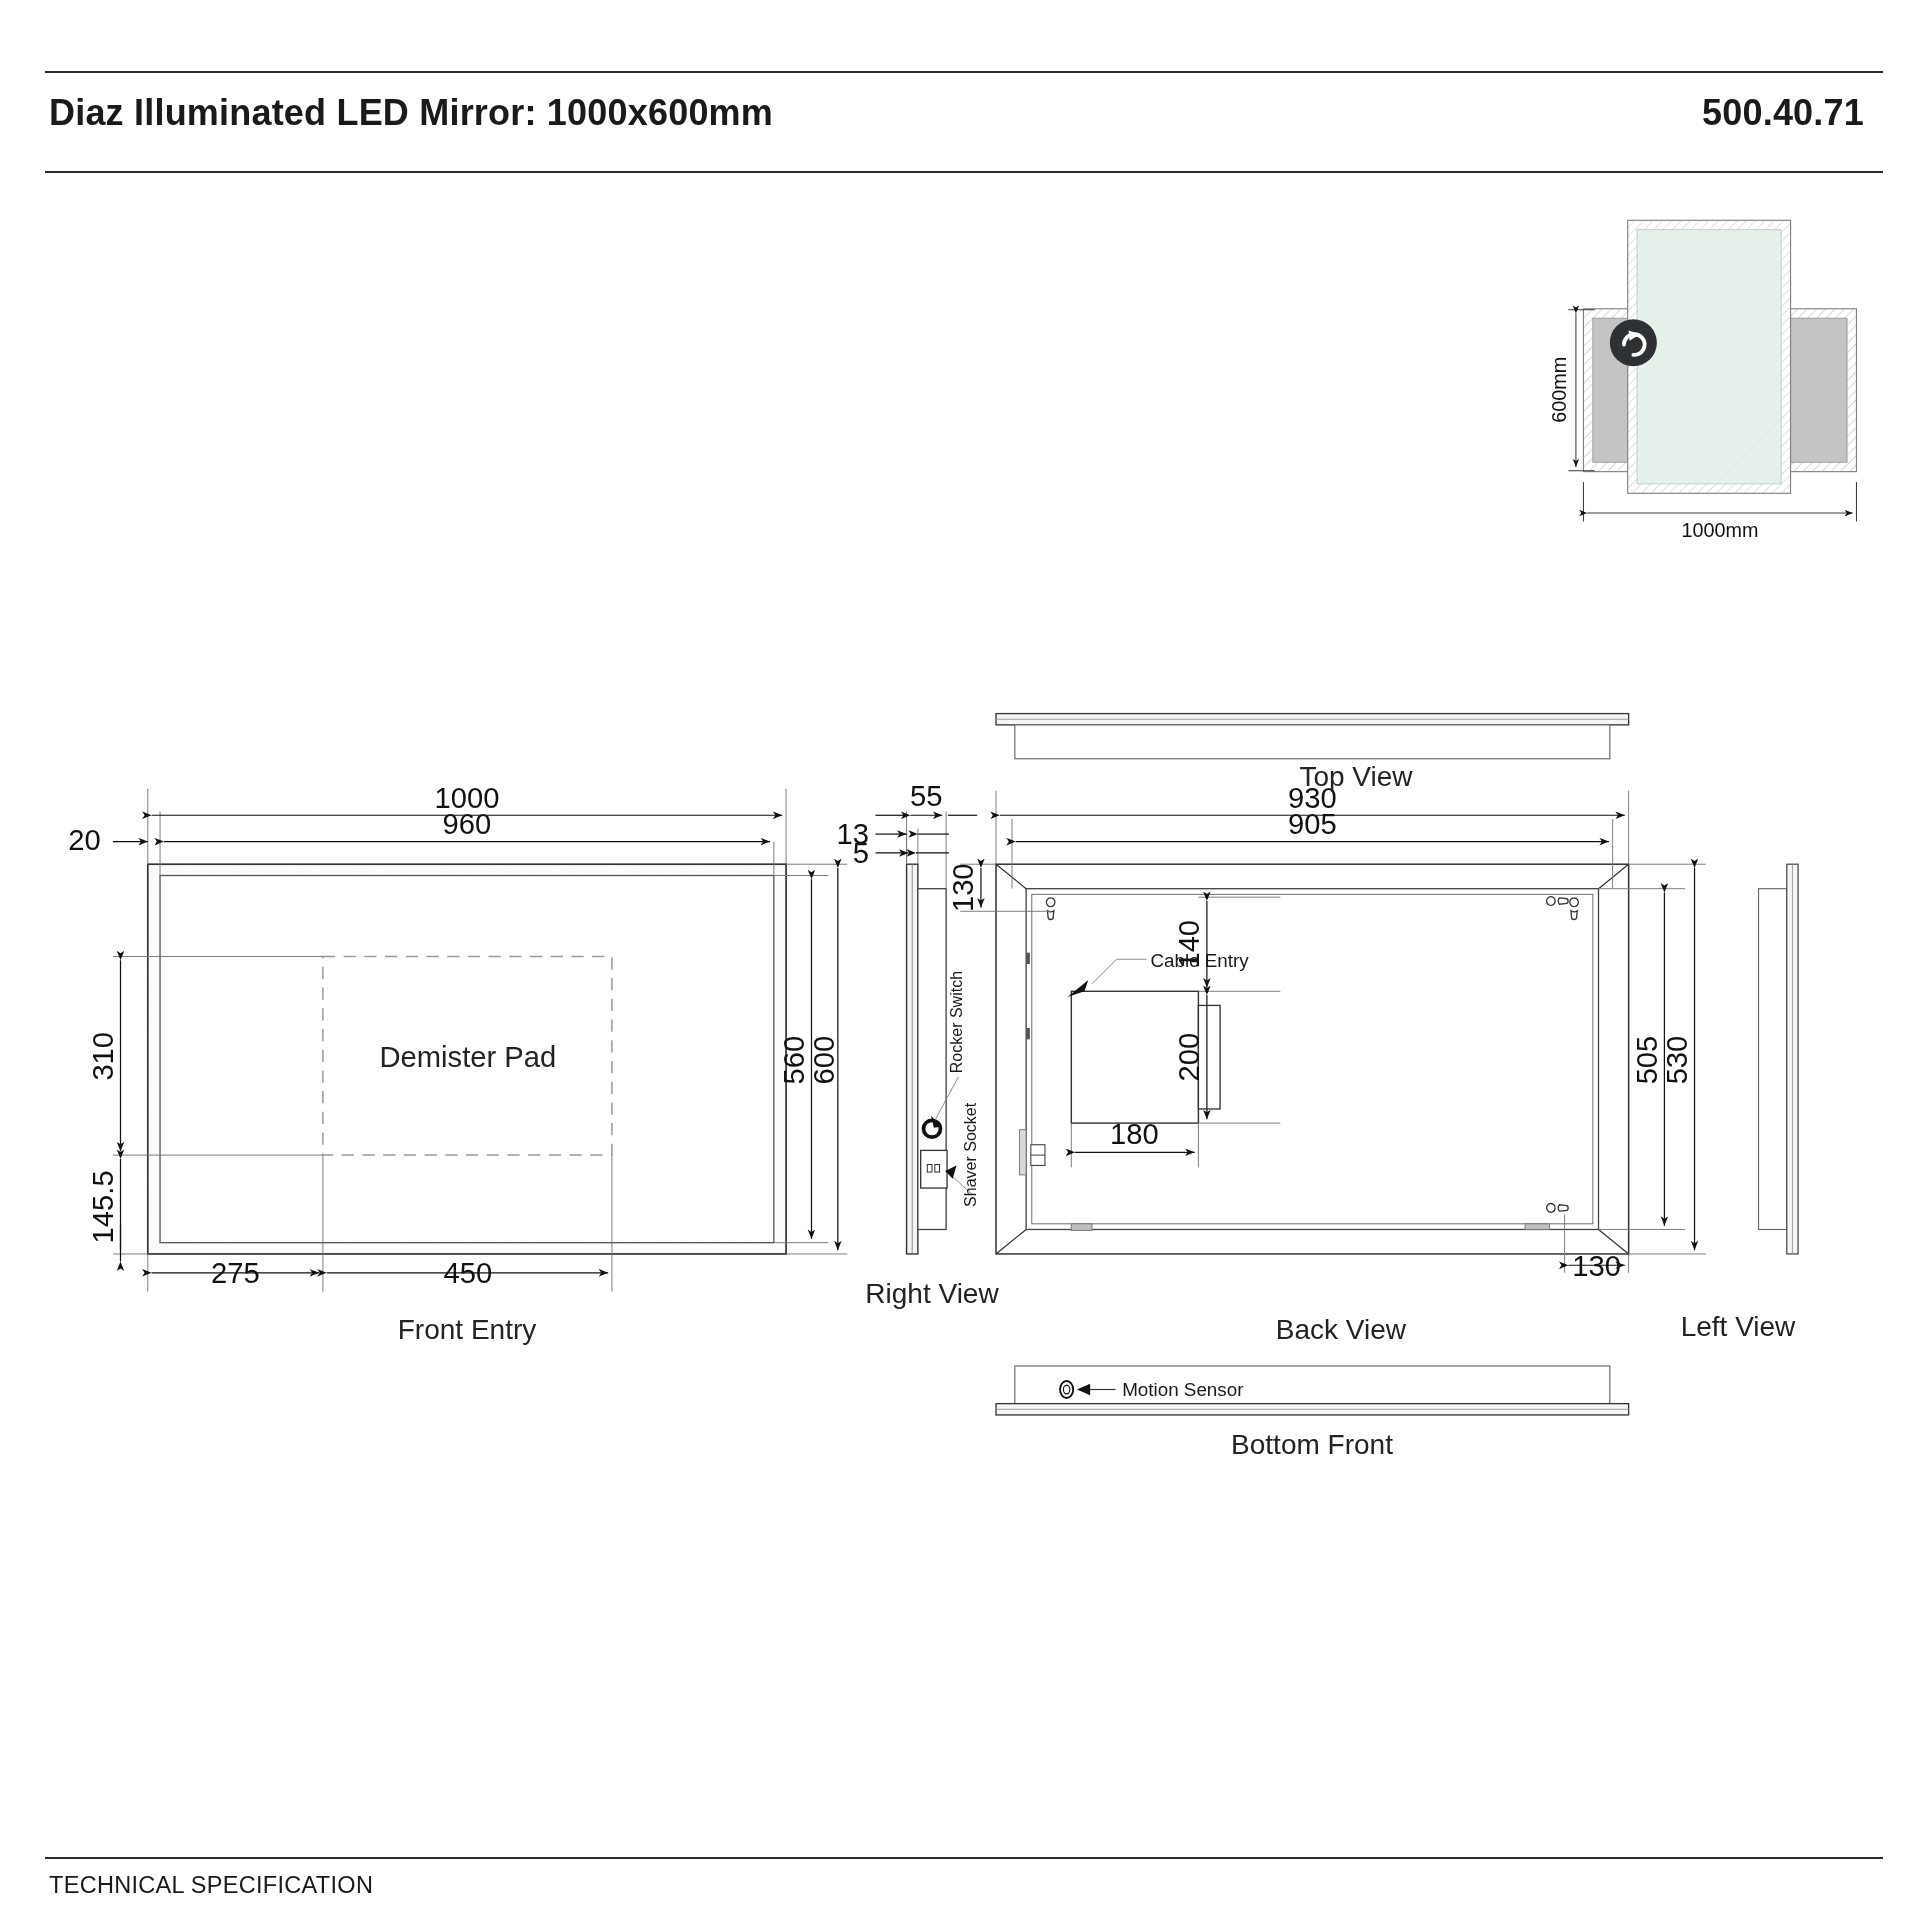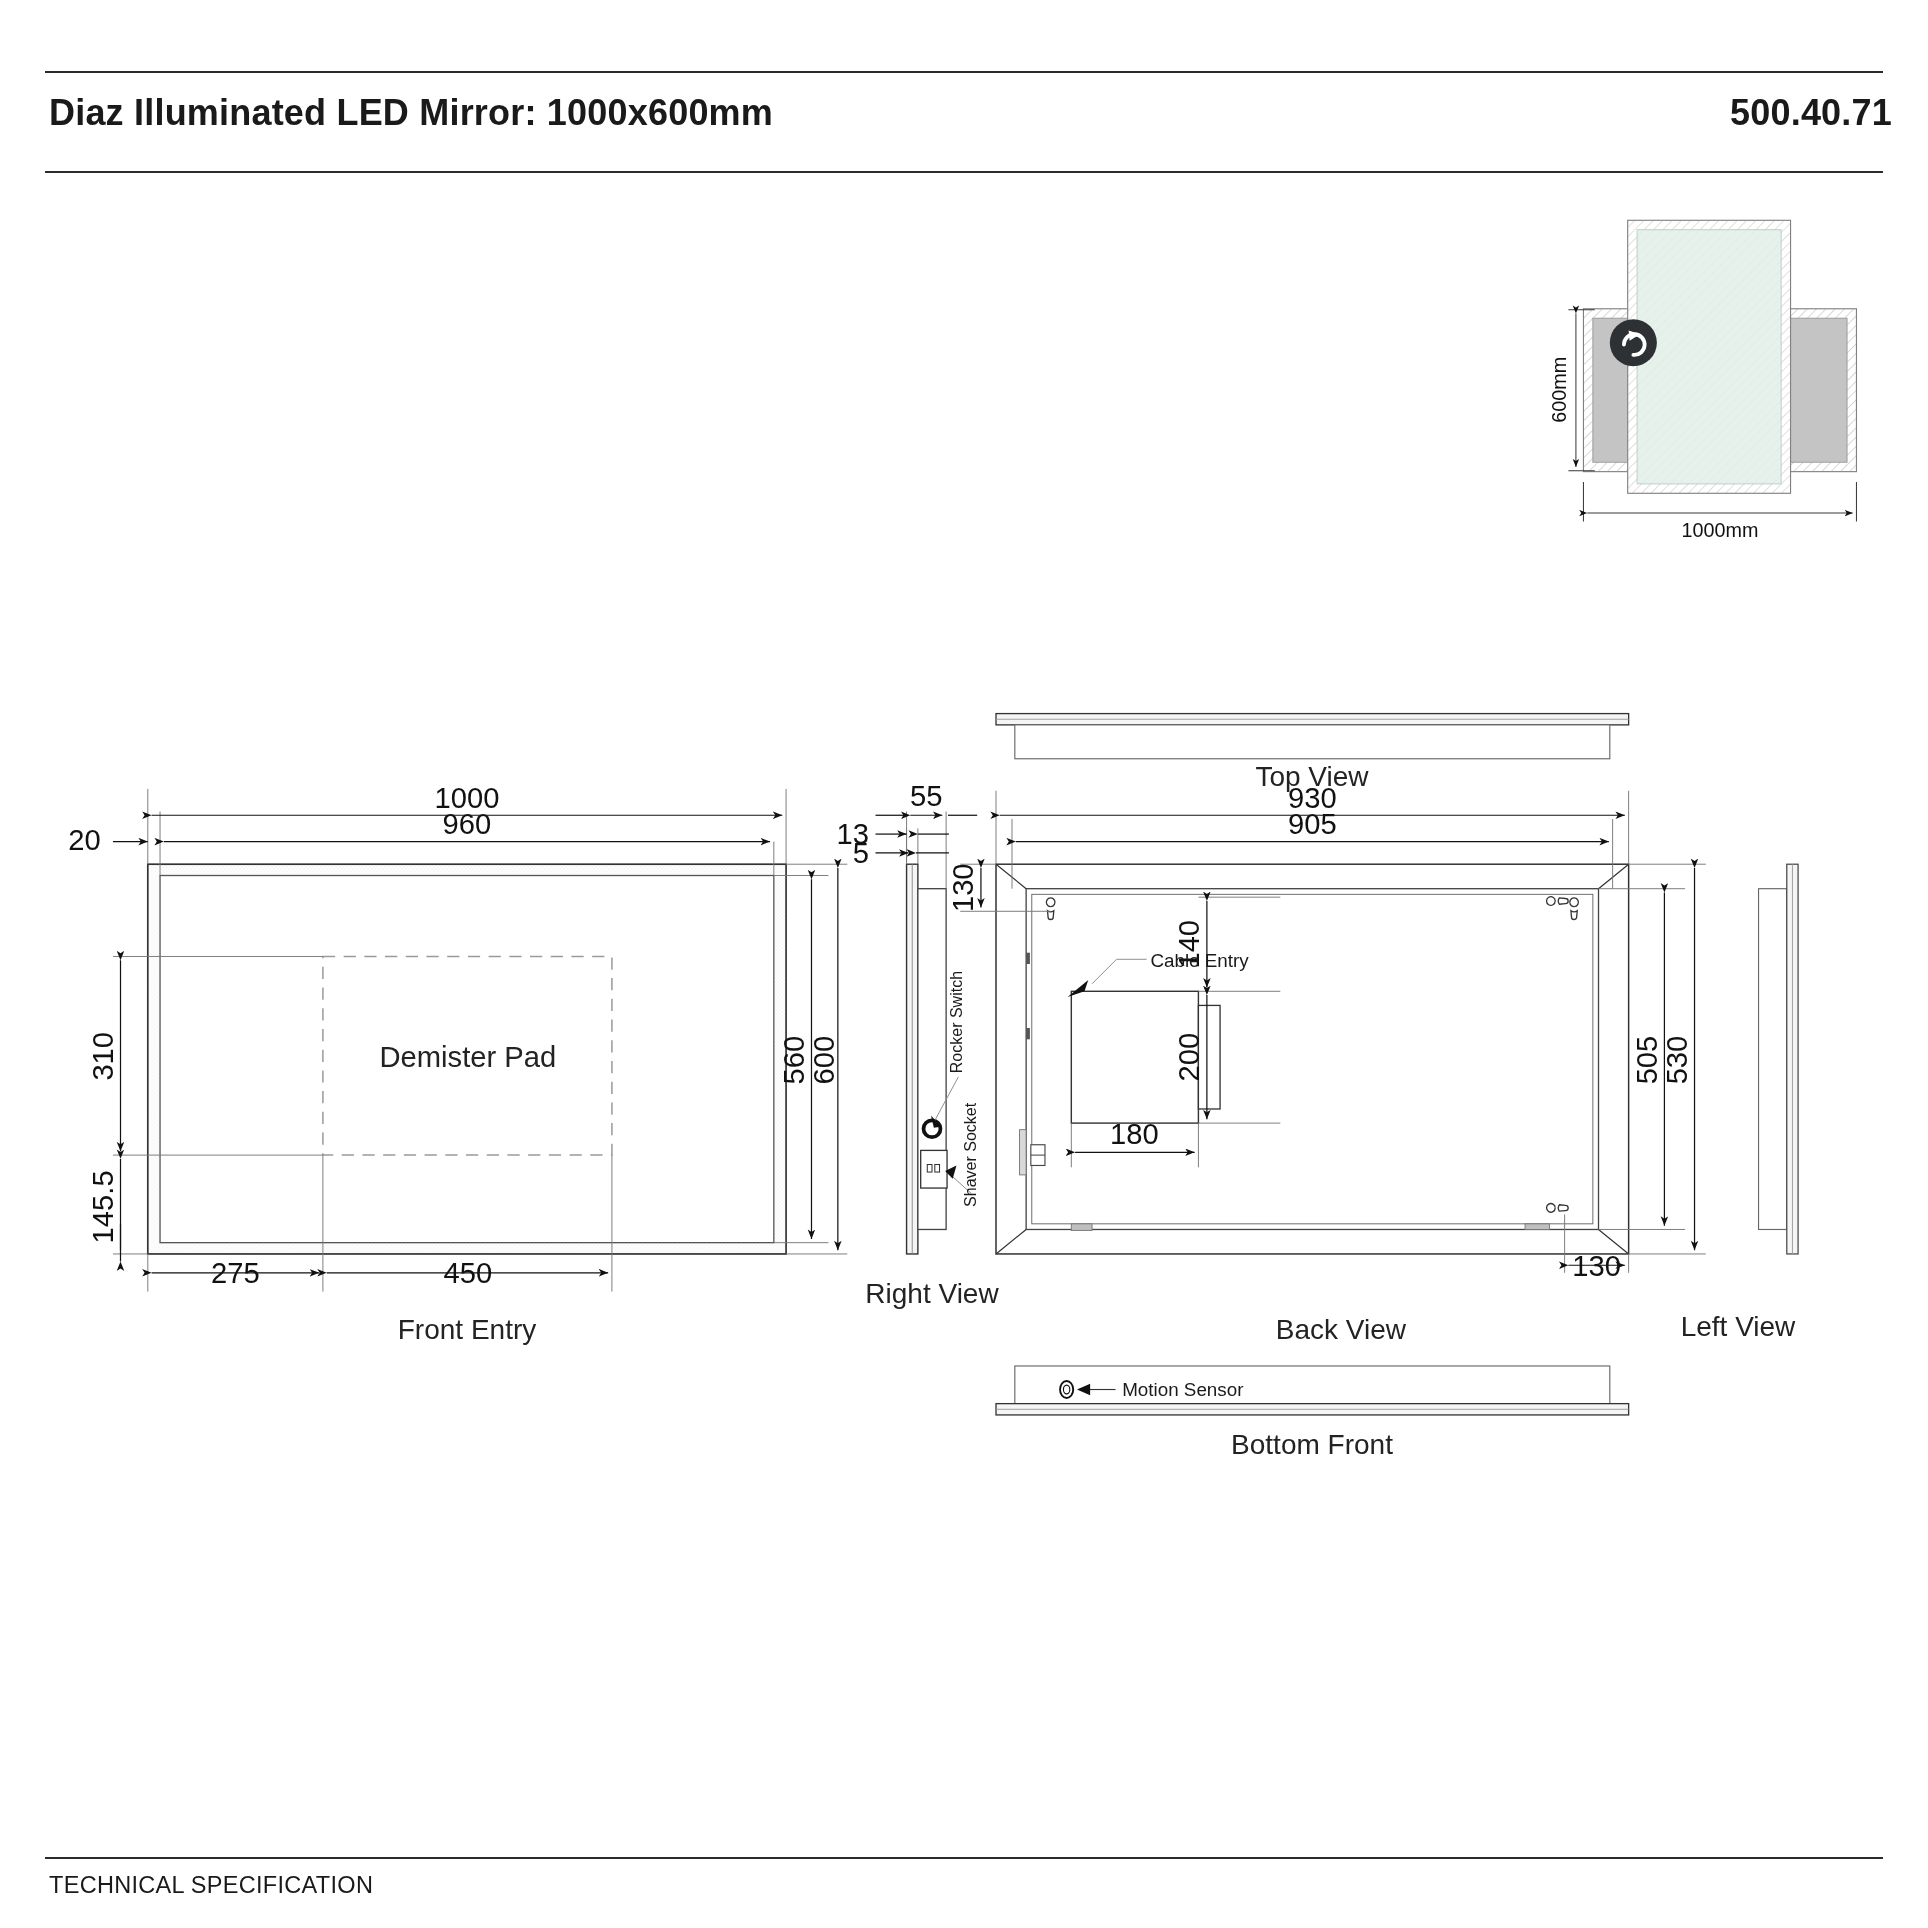--- a/index.html
+++ b/index.html
@@ -37,21 +37,21 @@
     left: 49px;
     top: 92px;
     font-size: 36px;
     font-weight: 600;
     letter-spacing: 0.2px;
     white-space: nowrap;
     text-align: right;
   }
   #doc-code {
     position: absolute;
-    right: 36px;
+    right: 64px;
     top: 92px;
     font-size: 36px;
     font-weight: 600;
     letter-spacing: 0.2px;
     white-space: nowrap;
   }
   #footer-left {
     position: absolute;
     left: 49px;
     top: 1872px;
@@ -335,17 +335,17 @@
         <text x="1222" y="1027" font-size="20" text-anchor="start" fill="#1a1a1a">Cable Entry</text>
         <text x="1192" y="1483" font-size="20" text-anchor="start" fill="#1a1a1a">Motion Sensor</text>
       </g>
     </g>
   </svg>
 
   <div class="vw-label" style="left:373px; top:1314px; width:188px;">Front Entry</div>
   <div class="vw-label" style="left:838px; top:1278px; width:188px;">Right View</div>
   <div class="vw-label" style="left:1218px; top:1314px; width:188px;text-align:right;">Back View</div>
   <div class="vw-label" style="left:1644px; top:1311px; width:188px;">Left View</div>
-  <div class="vw-label" style="left:1218px; top:761px;  width:188px;">Top View</div>
+  <div class="vw-label" style="left:1262px; top:761px;  width:188px;">Top View</div>
   <div class="vw-label" style="left:1218px; top:1429px; width:188px;">Bottom Front</div>
 
 </div>
 
 
 </body></html>

